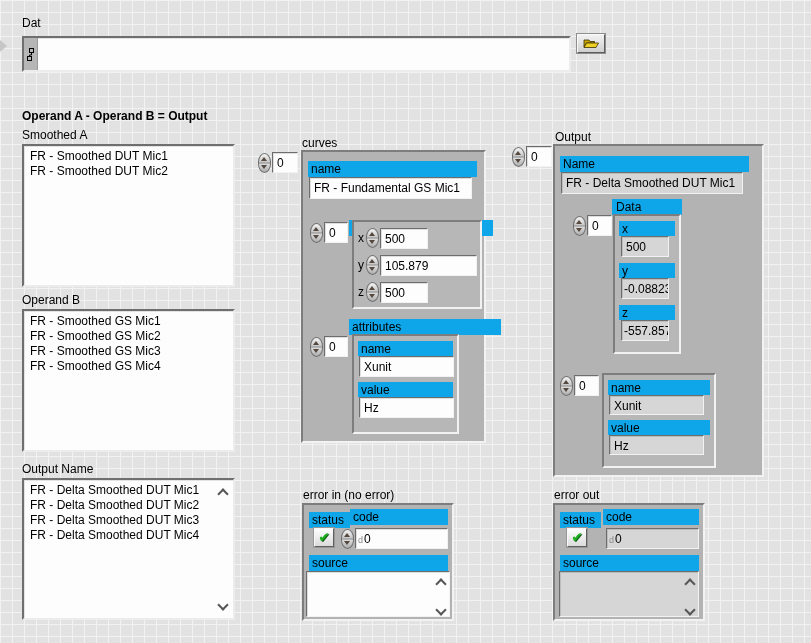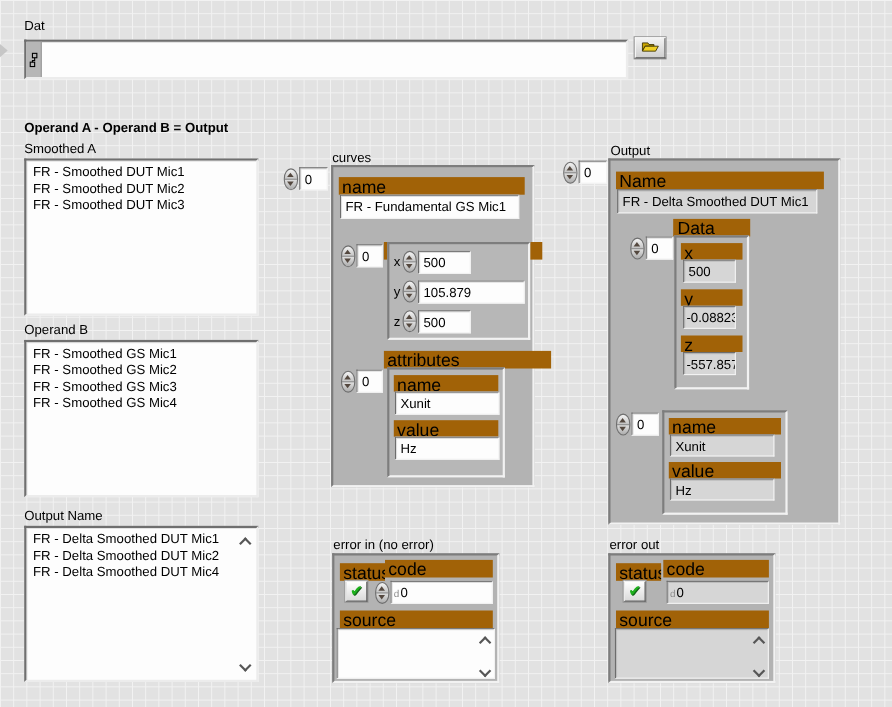--- a/index.html
+++ b/index.html
@@ -9,22 +9,22 @@
     background-color:#e2e2e2;
     background-image:linear-gradient(#f2f2f2 1px,transparent 1px),
                      linear-gradient(90deg,#f2f2f2 1px,transparent 1px);
     background-size:12px 12px;
   }
   .abs{position:absolute;box-sizing:border-box;}
   .plabel{position:absolute;font-size:12px;color:#000;white-space:nowrap;}
   .plabel.bold{font-weight:bold;}
   .cluster{position:absolute;box-sizing:border-box;background:#b3b3b3;
     border:2px solid;border-color:#7d7d7d #f2f2f2 #f2f2f2 #7d7d7d;}
-  .strip{position:absolute;box-sizing:border-box;background:#a16207;height:16px;
-    font-size:16px;color:#000;padding:1px 0 0 3px;white-space:nowrap;overflow:hidden;}
+  .strip{position:absolute;box-sizing:border-box;background:#0ea5e9;height:16px;
+    font-size:12px;color:#000;padding:1px 0 0 3px;white-space:nowrap;overflow:hidden;}
   .fld{position:absolute;box-sizing:border-box;background:#fdfdfd;
     border:1px solid;border-color:#6d6d6d #f2f2f2 #f2f2f2 #6d6d6d;
     box-shadow:inset 1px 1px 0 rgba(0,0,0,0.12);
     font-size:12px;color:#000;padding:3px 1px 0 4px;overflow:hidden;white-space:nowrap;}
   .fld.ind{background:#d6d6d6;}
   .listbox{position:absolute;box-sizing:border-box;background:#fdfdfd;
     border:2px solid;border-color:#6f6f6f #ececec #ececec #6f6f6f;
     box-shadow:inset 1px 1px 0 rgba(0,0,0,0.10);
     padding:3px 2px 0 6px;font-size:12px;line-height:15px;overflow:hidden;}
   .lrow{white-space:nowrap;}
@@ -82,35 +82,35 @@
       </svg>
     </span>
   </div>
 
   <div class="plabel bold" style="left:22px;top:109px;">Operand A - Operand B = Output</div>
 
   <div class="plabel" style="left:22px;top:128px;">Smoothed A</div>
   <div class="listbox" style="left:22px;top:144px;width:213px;height:143px;">
     <div class="lrow">FR - Smoothed DUT Mic1</div>
     <div class="lrow">FR - Smoothed DUT Mic2</div>
-    <div class="lrow">FR - Smoothed DUT Mic3</div>
   </div>
 
   <div class="plabel" style="left:22px;top:293px;">Operand B</div>
   <div class="listbox" style="left:22px;top:309px;width:213px;height:143px;">
     <div class="lrow">FR - Smoothed GS Mic1</div>
     <div class="lrow">FR - Smoothed GS Mic2</div>
     <div class="lrow">FR - Smoothed GS Mic3</div>
     <div class="lrow">FR - Smoothed GS Mic4</div>
   </div>
 
   <div class="plabel" style="left:22px;top:462px;">Output Name</div>
   <div class="listbox" style="left:22px;top:478px;width:213px;height:142px;">
     <div class="lrow">FR - Delta Smoothed DUT Mic1</div>
     <div class="lrow">FR - Delta Smoothed DUT Mic2</div>
+    <div class="lrow">FR - Delta Smoothed DUT Mic3</div>
     <div class="lrow">FR - Delta Smoothed DUT Mic4</div>
     <div class="chev up" style="right:6px;top:10px;"></div>
     <div class="chev down" style="right:6px;bottom:9px;"></div>
   </div>
 
   <div class="spin" style="left:258px;top:153px;"></div>
   <div class="fld" style="left:272px;top:152px;width:26px;height:21px;">0</div>
   <div class="plabel" style="left:302px;top:136px;">curves</div>
   <div class="cluster" style="left:301px;top:150px;width:185px;height:293px;">
     <div class="strip" style="left:5px;top:9px;width:169px;">name</div>

